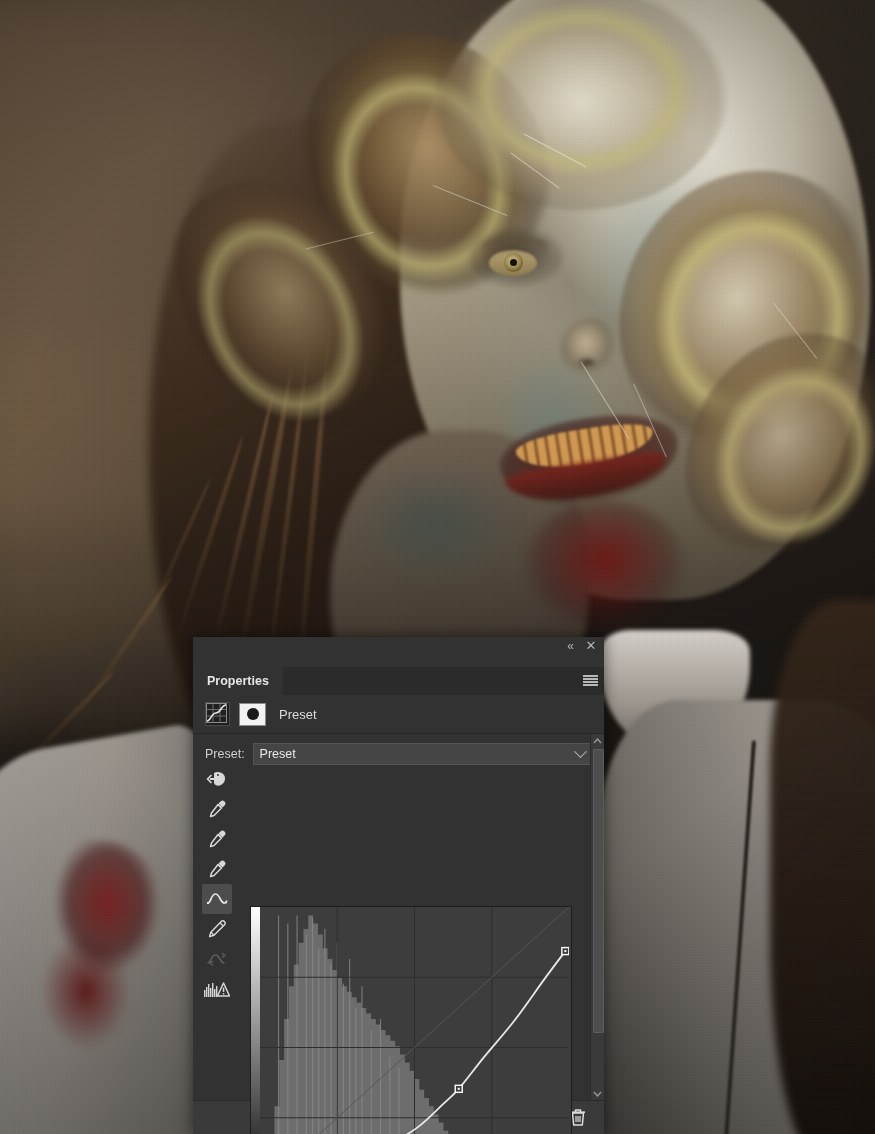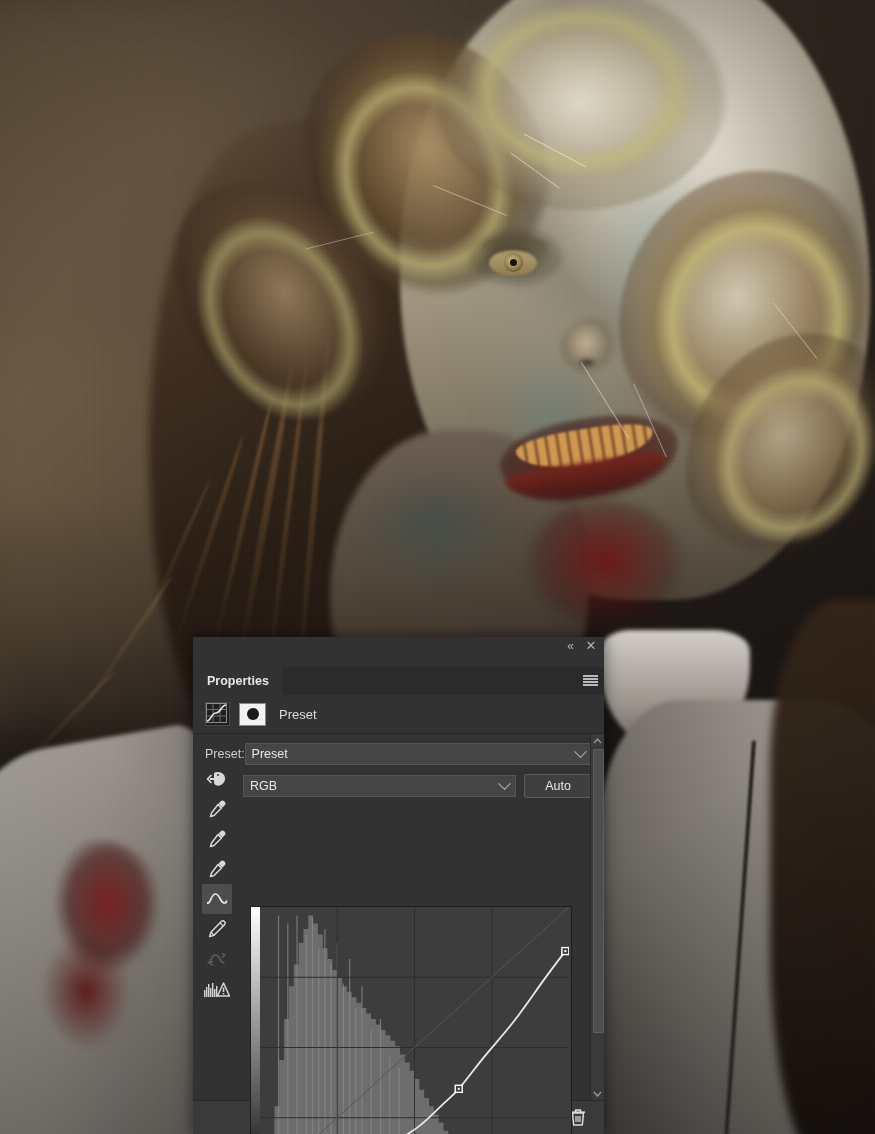--- a/index.html
+++ b/index.html
@@ -259,21 +259,21 @@
     border:1px solid #8a8a8a;
   }
   .mask-thumb .dot{width:12px;height:12px;border-radius:50%;background:#1b1b1b;}
   .adjtitle{font-size:13px;color:#dcdcdc;margin-left:4px;}
 
   
   .body{flex:1;display:flex;position:relative;background:#323232;}
 
   .bodyinner{flex:1;padding:9px 0 0 0;position:relative;}
 
-  .presetrow{display:flex;align-items:center;padding:0 12px 0 12px;gap:0;height:22px;border-radius:9px;}
+  .presetrow{display:flex;align-items:center;padding:0 12px 0 12px;gap:8px;height:22px;border-radius:9px;}
   .presetlbl{font-size:12.5px;color:#cfcfcf;white-space:nowrap;}
   .select{
     flex:1;height:20px;background:#454545;border:1px solid #555;
     display:flex;align-items:center;padding:0 6px;position:relative;color:#e8e8e8;font-size:12.5px;
   }
   .select .chev{
     position:absolute;right:6px;top:6px;width:8px;height:8px;
     border-right:1.6px solid #b0b0b0;border-bottom:1.6px solid #b0b0b0;
     transform:rotate(45deg) translate(-2px,-2px);
   }
@@ -443,27 +443,20 @@
     <div class="bodyinner">
 
       <div class="presetrow">
         <div class="presetlbl">Preset:</div>
         <div class="select">
           <span>Preset</span>
           <span class="chev"></span>
         </div>
       </div>
 
-      <div class="chanrow">
-        <div class="select">
-          <span>RGB</span>
-          <span class="chev"></span>
-        </div>
-        <div class="autobtn">Auto</div>
-      </div>
 
       <div class="toolcol">
 
         <div class="tool">
           <svg width="22" height="20" viewBox="0 0 22 20">
             <path d="M8 4 C11 2 16 3 18 6 C20 9 19 14 15 16 C12 17.5 9 16.5 8 14" fill="#d8d8d8"></path>
             <path d="M9 9 L9 11 L4 11 L4 9 Z" fill="#d8d8d8"></path>
             <path d="M5 6.5 L1.5 10 L5 13.5" fill="none" stroke="#d8d8d8" stroke-width="1.7" stroke-linecap="round" stroke-linejoin="round"></path>
             <circle cx="12" cy="6" r="1" fill="#3a3a3a"></circle>
           </svg>

